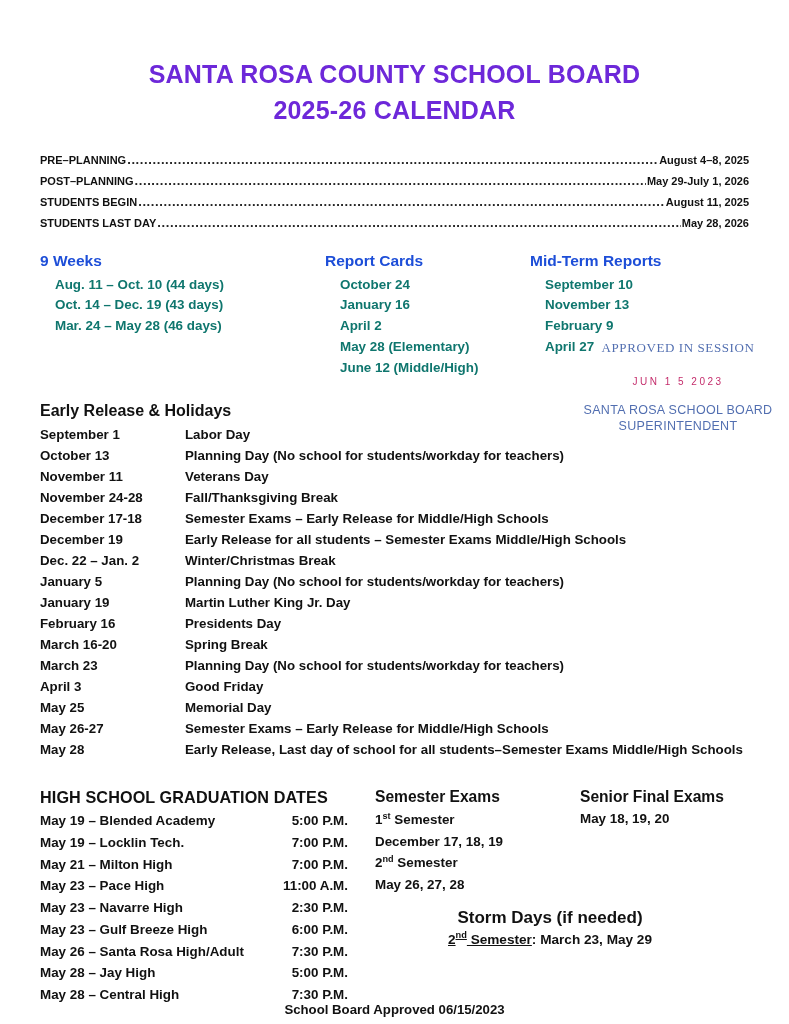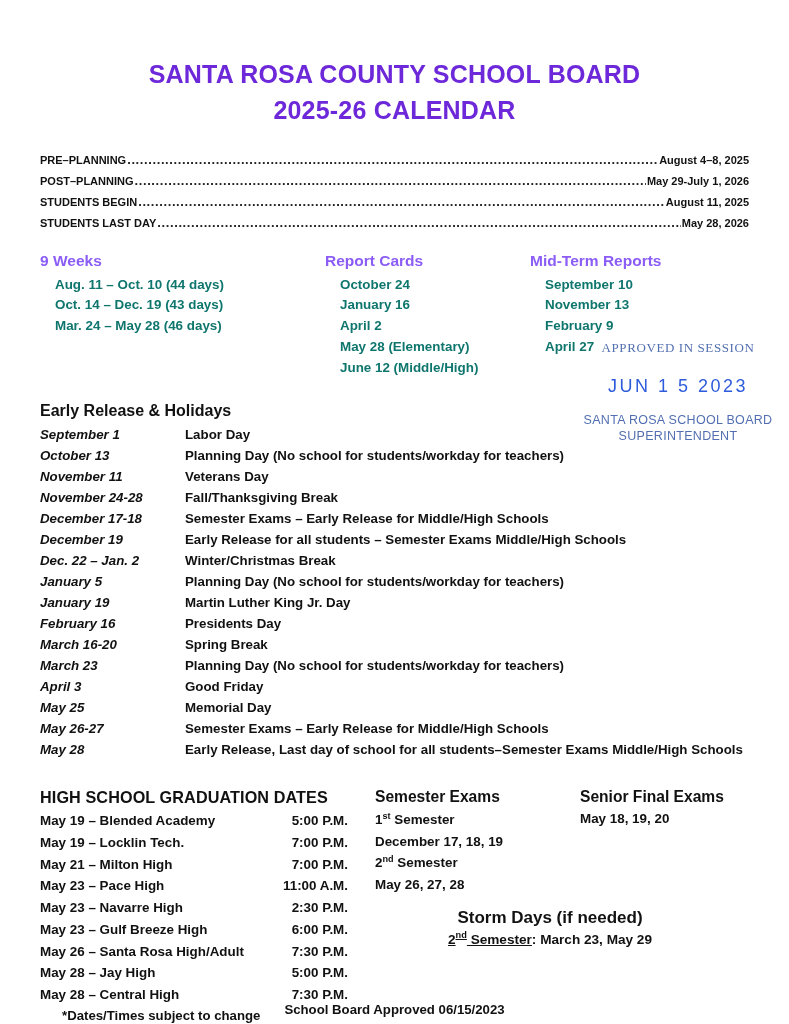--- a/index.html
+++ b/index.html
@@ -74,21 +74,21 @@
     padding-left: 40px;
   }
   .col-9weeks { width: 285px; }
   .col-report { width: 205px; }
   .col-midterm { width: 220px; }
 
   .sect-head {
     font-size: 15.5px;
     font-weight: bold;
     margin-bottom: 5px;
-    color: #8b5cf6;
+    color: #1d4ed8;
   }
   .sect-item {
     font-size: 13.4px;
     font-weight: bold;
     line-height: 1.55;
     color: #0f766e;
     white-space: nowrap;
     margin-left: 15px;
   }
 
@@ -102,43 +102,43 @@
     font-weight: bold;
     margin-bottom: 4px;
   }
   .hol-row {
     display: flex;
     font-size: 13.3px;
     font-weight: bold;
     line-height: 1.58;
     white-space: nowrap;
   }
-  .hol-date { flex: 0 0 145px; font-style: italic; }
+  .hol-date { flex: 0 0 145px; }
   .hol-desc { flex: 1 1 auto; }
 
   
   .stamp {
     position: absolute;
     left: 578px;
     top: 340px;
     width: 200px;
     text-align: center;
     pointer-events: none;
   }
   .stamp-line1 {
     font-family: Liberation Serif, serif;
     font-size: 13px;
     color: #3f5fa8;
     letter-spacing: 0.6px;
     opacity: 0.9;
   }
   .stamp-date {
     font-family: "Liberation Sans", sans-serif;
-    font-size: 18px;
-    color: #1d4ed8;
+    font-size: 10px;
+    color: #be185d;
     letter-spacing: 2.5px;
     margin-top: 20px;
     opacity: 0.92;
   }
   .stamp-line3 {
     font-size: 12.5px;
     color: #3f5fa8;
     letter-spacing: 0.3px;
     margin-top: 16px;
     opacity: 0.9;
@@ -393,21 +393,20 @@
         <span class="grad-time">7:30 P.M.</span>
       </div>
       <div class="grad-row">
         <span class="grad-school">May 28 – Jay High</span>
         <span class="grad-time">5:00 P.M.</span>
       </div>
       <div class="grad-row">
         <span class="grad-school">May 28 – Central High</span>
         <span class="grad-time">7:30 P.M.</span>
       </div>
-      <div class="grad-note">*Dates/Times subject to change</div>
     </div>
 
     <div class="col-sem">
       <div class="sem-head">Semester Exams</div>
       <div class="sem-item"><span>1</span><sup>st</sup><span> Semester</span></div>
       <div class="sem-item">December 17, 18, 19</div>
       <div class="sem-item"><span>2</span><sup>nd</sup><span> Semester</span></div>
       <div class="sem-item">May 26, 27, 28</div>
     </div>
 

